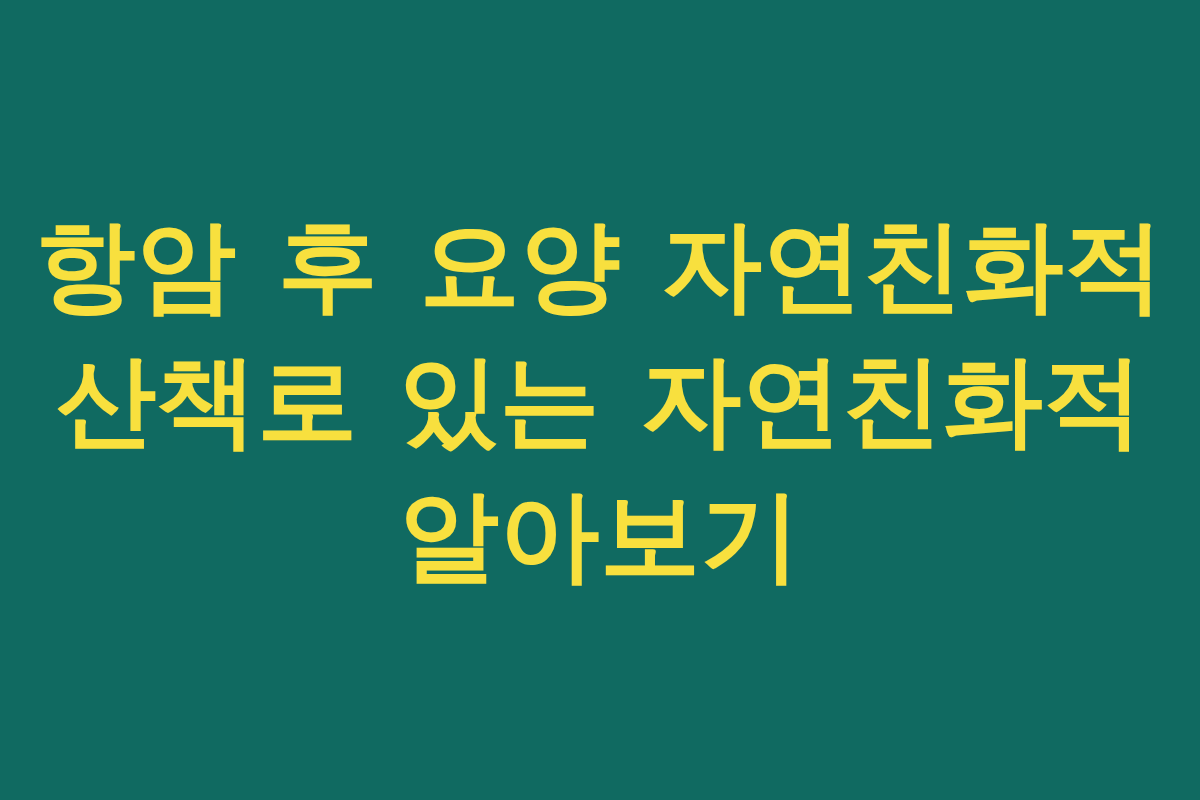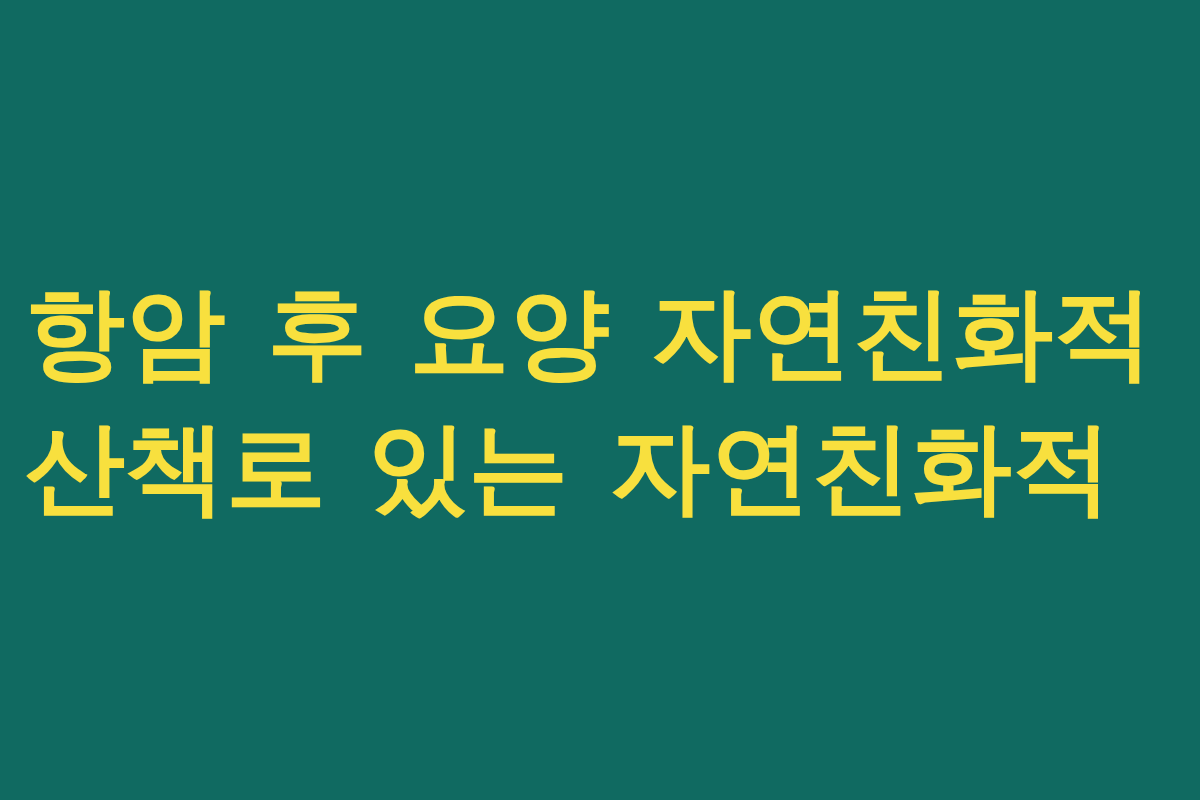--- a/index.html
+++ b/index.html
@@ -20,25 +20,25 @@
     width: 1200px;
     height: 800px;
     box-sizing: border-box;
     display: flex;
     align-items: center;
     justify-content: center;
     background-color: #106a61;
   }
 
   #headline {
-    margin: 13px;
+    margin: 0;
     padding: 0 12px;
     width: 100%;
     box-sizing: border-box;
-    text-align: left;
+    text-align: center;
     color: #f8e03e;
     font-family: "DejaVu Sans", "Liberation Sans", sans-serif;
     font-size: 100px;
     line-height: 135px;
     font-weight: 700;
     letter-spacing: 0.5px;
     word-spacing: 6px;
     -webkit-font-smoothing: antialiased;
   }
 
@@ -53,15 +53,16 @@
   .headline-line.line-3 { font-size: 100px; }
 </style>
 </head>
 <body>
 
 <div id="banner" style="background-color: rgb(16, 106, 97);">
 
   <h1 id="headline" style="color: rgb(248, 224, 62);">
     <span class="headline-line line-1">항암 후 요양 자연친화적</span>
     <span class="headline-line line-2">산책로 있는 자연친화적</span>
+    <span class="headline-line line-3">알아보기</span>
   </h1>
 
 </div>
 
 </body></html>

